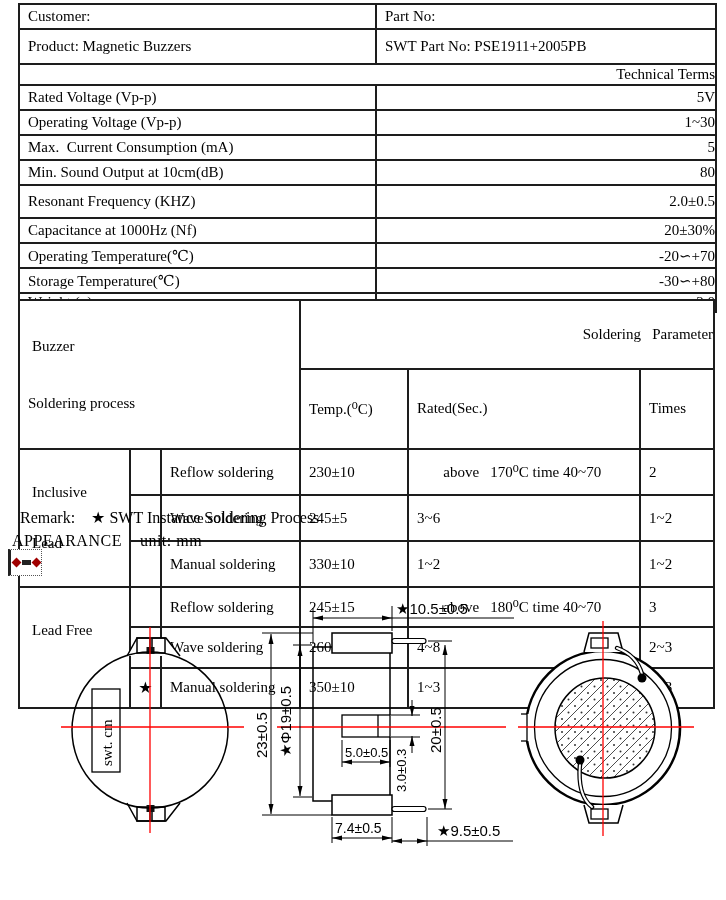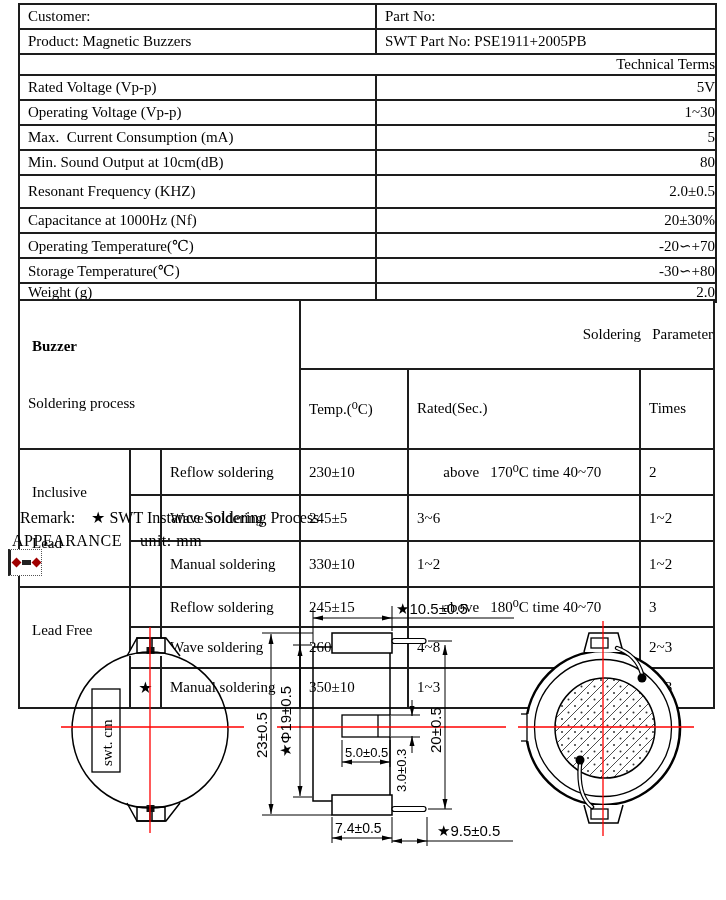--- a/index.html
+++ b/index.html
@@ -8,21 +8,21 @@
     font-family:"Liberation Serif","DejaVu Serif","DejaVu Sans",serif;color:#000;
   }
   table{border-collapse:collapse;table-layout:fixed;position:absolute;background:#fff;}
   td{
     border:2px solid #1d1d1d;font-size:15px;vertical-align:middle;
     padding:0 2px 0 8px;overflow:hidden;white-space:pre;
   }
   .center{text-align:right;padding:0;}
   .cat{padding-left:12px;}
   .hdrL{padding:0;}
-  .hdrL .l1{padding:3px 0 0 12px;font-weight:bold;}
+  .hdrL .l1{padding:3px 0 0 12px;}
   .hdrL .l2{padding:6px 0 2px 8px;}
   .star-cell{text-align:center;padding:0;font-size:16px;font-family:"DejaVu Sans",sans-serif;}
   .remark{
     position:absolute;left:20px;top:508px;font-size:16px;white-space:pre;
     font-family:"Liberation Serif","DejaVu Serif","DejaVu Sans",serif;
   }
   .appearance{position:absolute;left:12px;top:532px;font-size:16px;white-space:pre;letter-spacing:.5px;}
   .imgicon{
     position:absolute;left:8px;top:549px;width:34px;height:27px;background:#fff;
     border:1px dotted #555;border-left:3px solid #222;
@@ -39,21 +39,21 @@
 <table style="left:18px;top:3px;width:697px;">
   <colgroup>
       <col style="width:357px">
       <col style="width:340px">
     </colgroup>
   <tbody>
       <tr style="height:25px">
     <td>Customer:</td>
     <td>Part No:</td>
   </tr>
-  <tr style="height:25px">
+  <tr style="height:35px">
     <td>Product: Magnetic Buzzers</td>
     <td>SWT Part No: PSE1911+2005PB</td>
   </tr>
   <tr style="height:21px">
     <td class="center" colspan="2">Technical Terms</td>
   </tr>
   <tr style="height:25px">
     <td>Rated Voltage (Vp-p)</td>
     <td class="center">5V</td>
   </tr>

